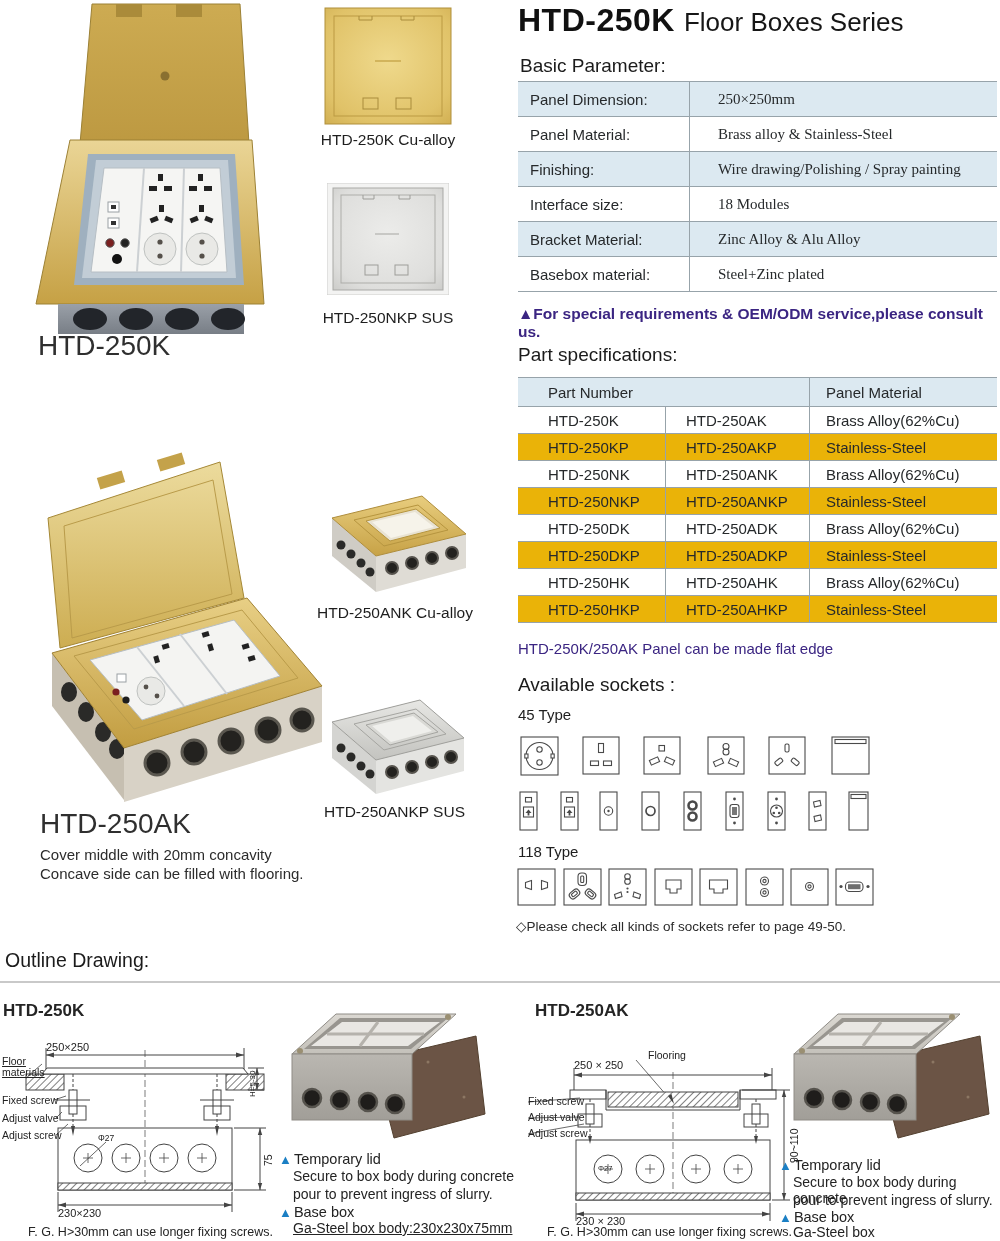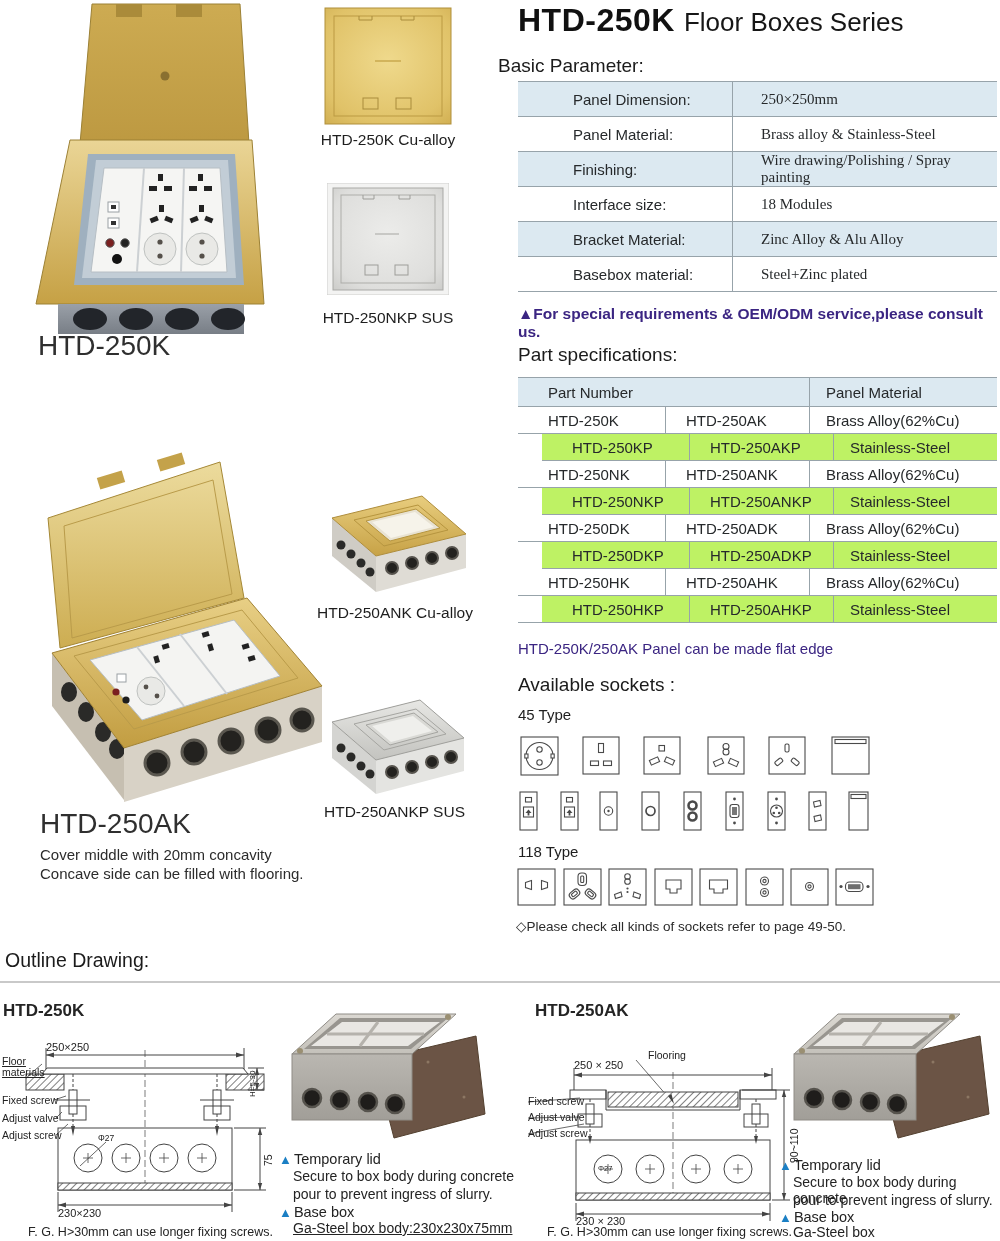--- a/index.html
+++ b/index.html
@@ -13,32 +13,32 @@
   .h-section{font-size:19px;color:#1b1b1b;}
   .notice{left:518px;top:305px;width:482px;font-size:15.5px;font-weight:bold;color:#3b2582;}
   .ps-note{left:518px;top:640px;font-size:15px;font-weight:500;color:#3b2582;}
   .type-label{font-size:15px;color:#1e1e1e;}
   .sock-note{left:516px;top:918px;font-size:13.5px;color:#2b2b2b;}
   .prod-label-big{font-size:28px;font-weight:500;color:#2f2f2f;}
   .prod-label-sm{font-size:15.5px;color:#1e1e1e;text-align:center;}
   .ak-caption{left:40px;top:845px;font-size:15px;color:#2c2c2c;line-height:19px;white-space:pre-line;}
   
   .bp-table{left:518px;top:81px;width:479px;border-top:1px solid #97a3aa;border-bottom:1px solid #97a3aa;font-size:15px;color:#26292b;}
-  .bp-row{display:flex;height:34px;border-bottom:1px solid #97a3aa;padding-left:43px;}
+  .bp-row{display:flex;height:34px;border-bottom:1px solid #97a3aa;}
   .bp-row:last-child{border-bottom:none;}
   .bp-row.alt{background:#dce9f1;}
   .bp-label{width:172px;border-right:1px solid #97a3aa;display:flex;align-items:center;padding-left:12px;box-sizing:border-box;}
   .bp-value{flex:1;display:flex;align-items:center;padding-left:28px;font-family:Liberation Serif, serif;}
   .ps-table{left:518px;top:377px;width:479px;border-top:1px solid #97a3aa;border-bottom:1px solid #97a3aa;font-size:15px;color:#26292b;}
   .ps-header{display:flex;height:28px;background:#dce9f1;border-bottom:1px solid #97a3aa;}
   .ps-h1{width:292px;border-right:1px solid #97a3aa;display:flex;align-items:center;padding-left:30px;box-sizing:border-box;}
   .ps-h2{flex:1;display:flex;align-items:center;padding-left:16px;}
   .ps-row{display:flex;height:26px;border-bottom:1px solid #97a3aa;}
   .ps-row:last-child{border-bottom:none;}
-  .ps-row.alt{background:#bef264;margin-left:24px;}
+  .ps-row.alt{background:#eab308;}
   .ps-c1{width:148px;border-right:1px solid #97a3aa;display:flex;align-items:center;padding-left:30px;box-sizing:border-box;}
   .ps-c2{width:144px;border-right:1px solid #97a3aa;display:flex;align-items:center;padding-left:20px;box-sizing:border-box;}
   .ps-c3{flex:1;display:flex;align-items:center;padding-left:16px;}
   
   .sock{position:absolute;display:block;}
   .sock svg .ln{stroke:#4a4a4a;fill:none;stroke-width:1.1;}
   .sock svg .fdark{fill:#4a4a4a;stroke:none;}
   .sock svg .fwhite{fill:#fff;stroke:#4a4a4a;stroke-width:1.1;}
   
   .rule{left:0;top:981px;width:1000px;height:2px;background:#c9c9c9;}
@@ -259,21 +259,21 @@
       <polygon points="46,57 94,45 118,64 70,77" fill="#d9d9d5" stroke="#a5a5a1"></polygon>
       <polygon points="52,58 93,48 112,63 71,74" fill="#efefec"></polygon>
     </svg>
   </div>
   <div class="abs prod-label-sm" style="left:312px;top:803px;width:165px;">HTD-250ANKP SUS</div>
 
   <div class="abs title">
     <span class="title-model">HTD-250K</span><span class="title-series">Floor Boxes Series</span>
   </div>
 
-  <div class="abs h-section" style="left:498px;top:55px;text-align:center;">Basic Parameter:</div>
+  <div class="abs h-section" style="left:520px;top:55px;text-align:center;">Basic Parameter:</div>
 
   <div class="abs bp-table">
     <div class="bp-row alt">
         <div class="bp-label">Panel Dimension:</div>
         <div class="bp-value">250×250mm</div>
       </div>
     <div class="bp-row">
         <div class="bp-label">Panel Material:</div>
         <div class="bp-value">Brass alloy &amp; Stainless-Steel</div>
       </div>

